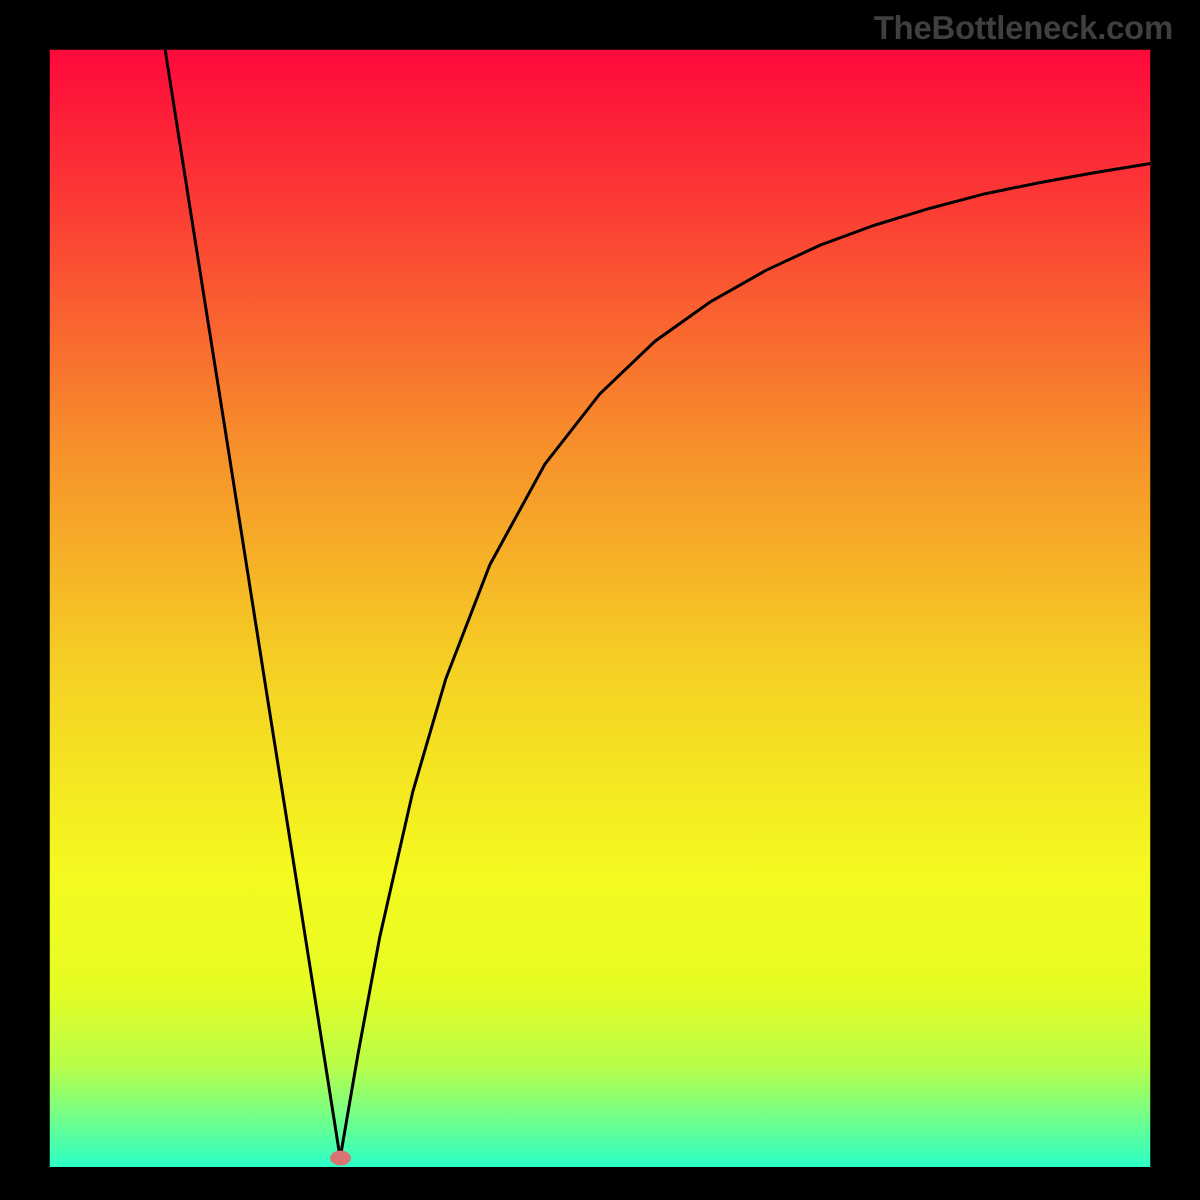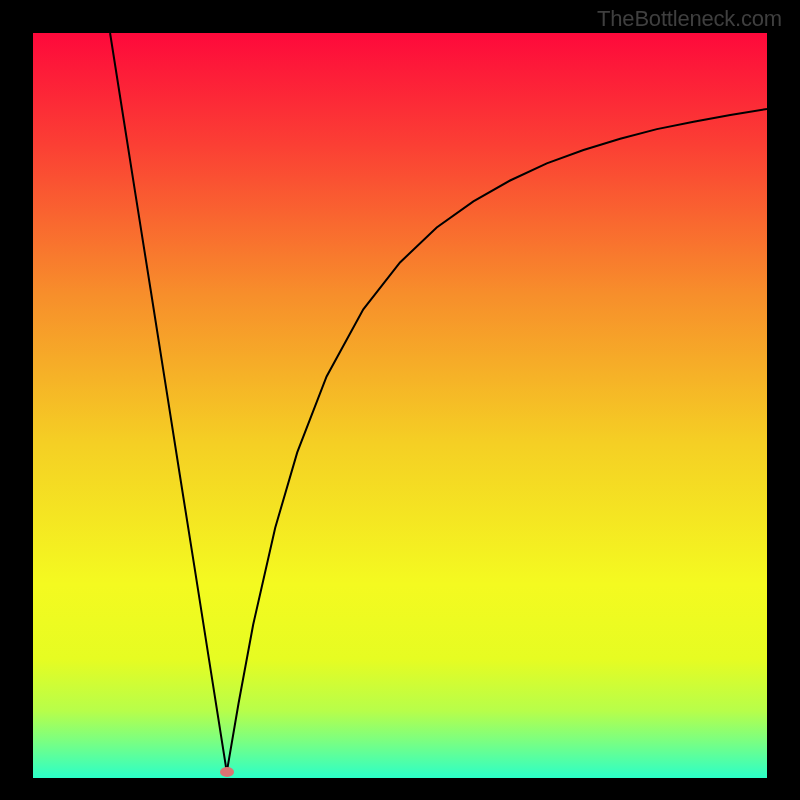--- a/index.html
+++ b/index.html
@@ -1,19 +1,19 @@
 <!DOCTYPE html>
 <html><head>
 <meta charset="utf-8">
 <style>
   * { margin:0; padding:0; box-sizing:border-box; }
   html, body { width:800px; height:800px; overflow:hidden; background:#000; font-family:Arial, Helvetica, sans-serif; }
   .frame     { position:relative; width:800px; height:800px; background:#000; }
   .plot      { position:absolute; left:33px; top:33px; width:734px; height:745px; }
-  .watermark { position:absolute; right:18px; top:6px; color:#3f3f3f; font-size:22px; font-weight:normal; white-space:nowrap; letter-spacing:-0.2px; }
+  .watermark { position:absolute; right:18px; top:6px; color:#3f3f3f; font-size:22px; font-weight:bold; white-space:nowrap; letter-spacing:-0.2px; }
   .mark      { position:absolute; width:14px; height:10px; background:#dc7373; border-radius:50%; transform:translate(-50%,-50%); }
   svg        { display:block; }
   .curve     { fill:none; stroke:#000; stroke-width:2; }
 </style>
 </head>
 <body>
 
 <div class="frame">
 
   <div class="plot">

